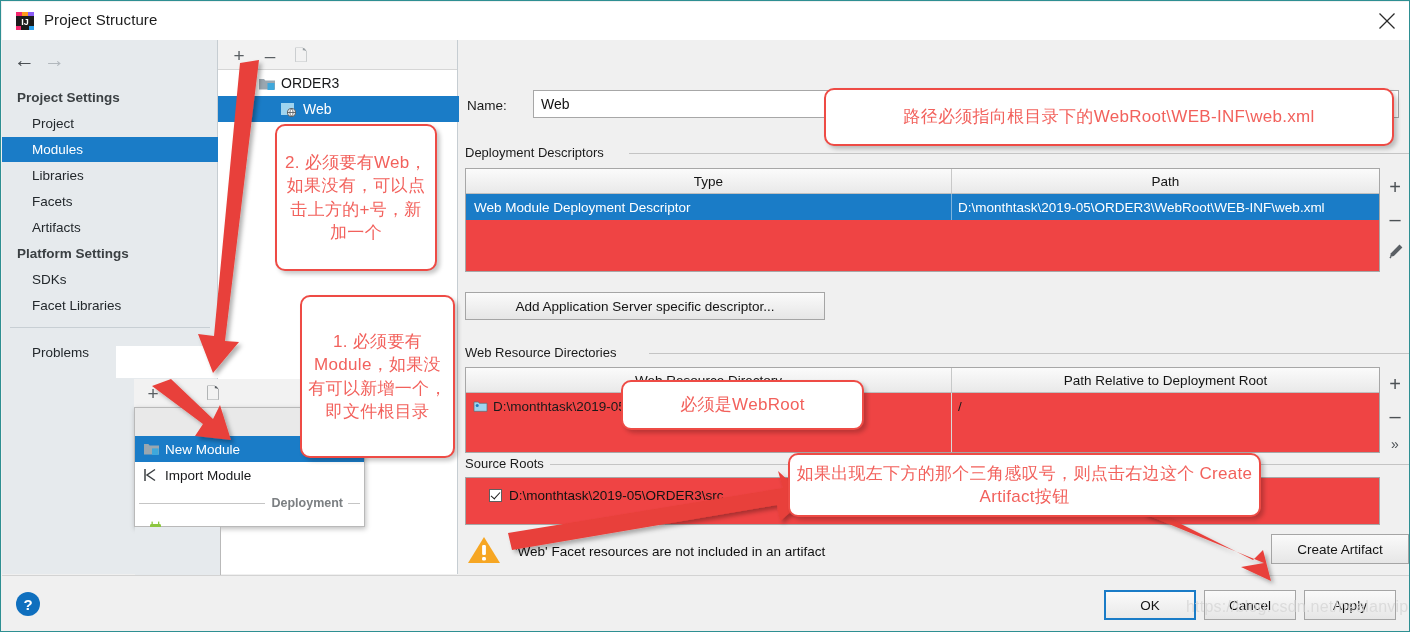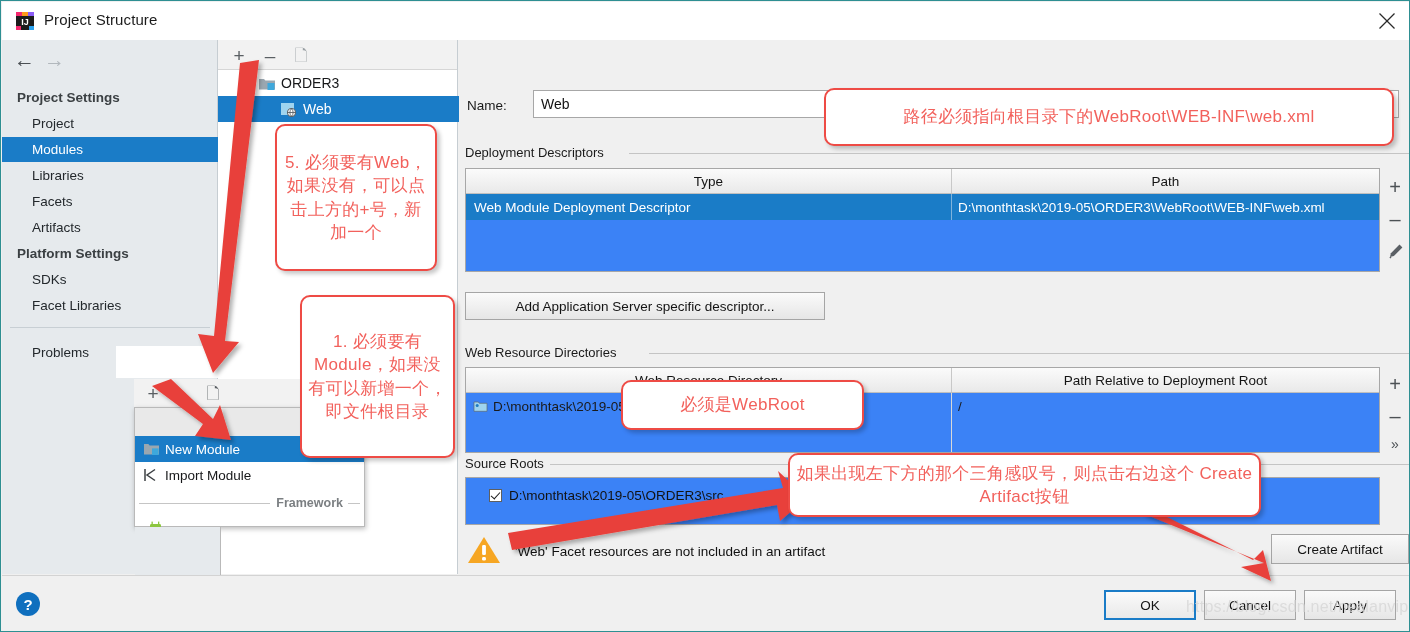--- a/index.html
+++ b/index.html
@@ -55,21 +55,21 @@
   .ctx-tail{position:absolute;left:0;top:119px;width:86px;height:62px;background:#e6eaed;border-right:1px solid #b9b9b9;border-bottom:1px solid #b9b9b9;box-sizing:border-box;}
 
   
   .content{position:absolute;left:458px;top:39px;width:951px;height:534px;background:#f0f0f0;}
   .lbl{position:absolute;font-size:13.5px;color:#1a1a1a;}
   .txtfield{position:absolute;background:#ffffff;border:1px solid #a7a7a7;box-sizing:border-box;display:flex;align-items:center;padding-left:7px;font-size:14px;color:#121212;}
 
   .grp-title{position:absolute;font-size:13px;color:#1a1a1a;background:#f0f0f0;padding-right:6px;z-index:3;}
   .grp-line{position:absolute;height:1px;background:#c4c4c4;}
 
-  .tablebox{position:absolute;background:#3b82f6;border:1px solid #a7a7a7;box-sizing:border-box;overflow:hidden;}
+  .tablebox{position:absolute;background:#ef4444;border:1px solid #a7a7a7;box-sizing:border-box;overflow:hidden;}
   .thead{position:absolute;left:0;top:0;height:25px;background:linear-gradient(#fbfbfb,#e9e9e9);border-bottom:1px solid #bfbfbf;box-sizing:border-box;}
   .th{position:absolute;top:0;height:24px;display:flex;align-items:center;justify-content:center;font-size:13.5px;color:#141414;}
   .thsep{position:absolute;top:0;width:1px;height:24px;background:#c8c8c8;}
   .trow{position:absolute;left:0;height:26px;display:flex;align-items:center;font-size:13.5px;}
   .trow.sel{background:#1a7cc7;color:#ffffff;}
   .cell{position:absolute;display:flex;align-items:center;height:26px;font-size:13.5px;}
   .colsep{position:absolute;width:1px;background:#c8c8c8;}
 
   .sidebtns{position:absolute;background:#f0f0f0;}
   .sbtn{position:absolute;width:26px;height:30px;display:flex;align-items:center;justify-content:center;color:#4c5155;font-size:20px;line-height:20px;}
@@ -287,21 +287,21 @@
         <svg width="16" height="14" viewBox="0 0 16 14">
           <path d="M2 1 v12" stroke="#3c4043" stroke-width="1.5"></path>
           <path d="M12 1.5 L4 7 L12 12.5" fill="none" stroke="#3c4043" stroke-width="1.5"></path>
         </svg>
       </span>
       <span>Import Module</span>
     </div>
 
     <div class="ctx-sepwrap">
       <span class="ctx-sepline"></span>
-      <span class="ctx-seplbl">Framework</span>
+      <span class="ctx-seplbl">Deployment</span>
       <span class="ctx-sepline2"></span>
     </div>
 
     <span class="greenbug">
       <svg width="13" height="9" viewBox="0 0 13 9">
         <rect x="1" y="3" width="11" height="3.6" rx="1.4" fill="#8cc63f"></rect>
         <rect x="2.5" y="0.6" width="1.3" height="2.6" fill="#8cc63f"></rect>
         <rect x="9" y="0.6" width="1.3" height="2.6" fill="#8cc63f"></rect>
       </svg>
     </span>
@@ -335,21 +335,21 @@
     <g filter="url(#ashadow)">
       <polygon points="507,532 782,487 777,470 806,497 779,520 776,504 511,549" fill="#e8403a"></polygon>
     </g>
 
     <g filter="url(#ashadow)">
       <polygon points="1141,512 1263,562 1240,566 1270,580 1262,549 1252,559 1150,508" fill="#e8403a"></polygon>
     </g>
   </svg>
 
   <div class="callout" style="left:274px;top:123px;width:162px;height:147px;">
-    <span class="ctext">5. 必须要有Web，如果没有，可以点击上方的+号，新加一个</span>
+    <span class="ctext">2. 必须要有Web，如果没有，可以点击上方的+号，新加一个</span>
   </div>
 
   <div class="callout" style="left:299px;top:294px;width:155px;height:163px;">
     <span class="ctext">1. 必须要有Module，如果没有可以新增一个，即文件根目录</span>
   </div>
 
   <div class="callout" style="left:823px;top:87px;width:570px;height:58px;">
     <span class="ctext">路径必须指向根目录下的WebRoot\WEB-INF\web.xml</span>
   </div>
 

